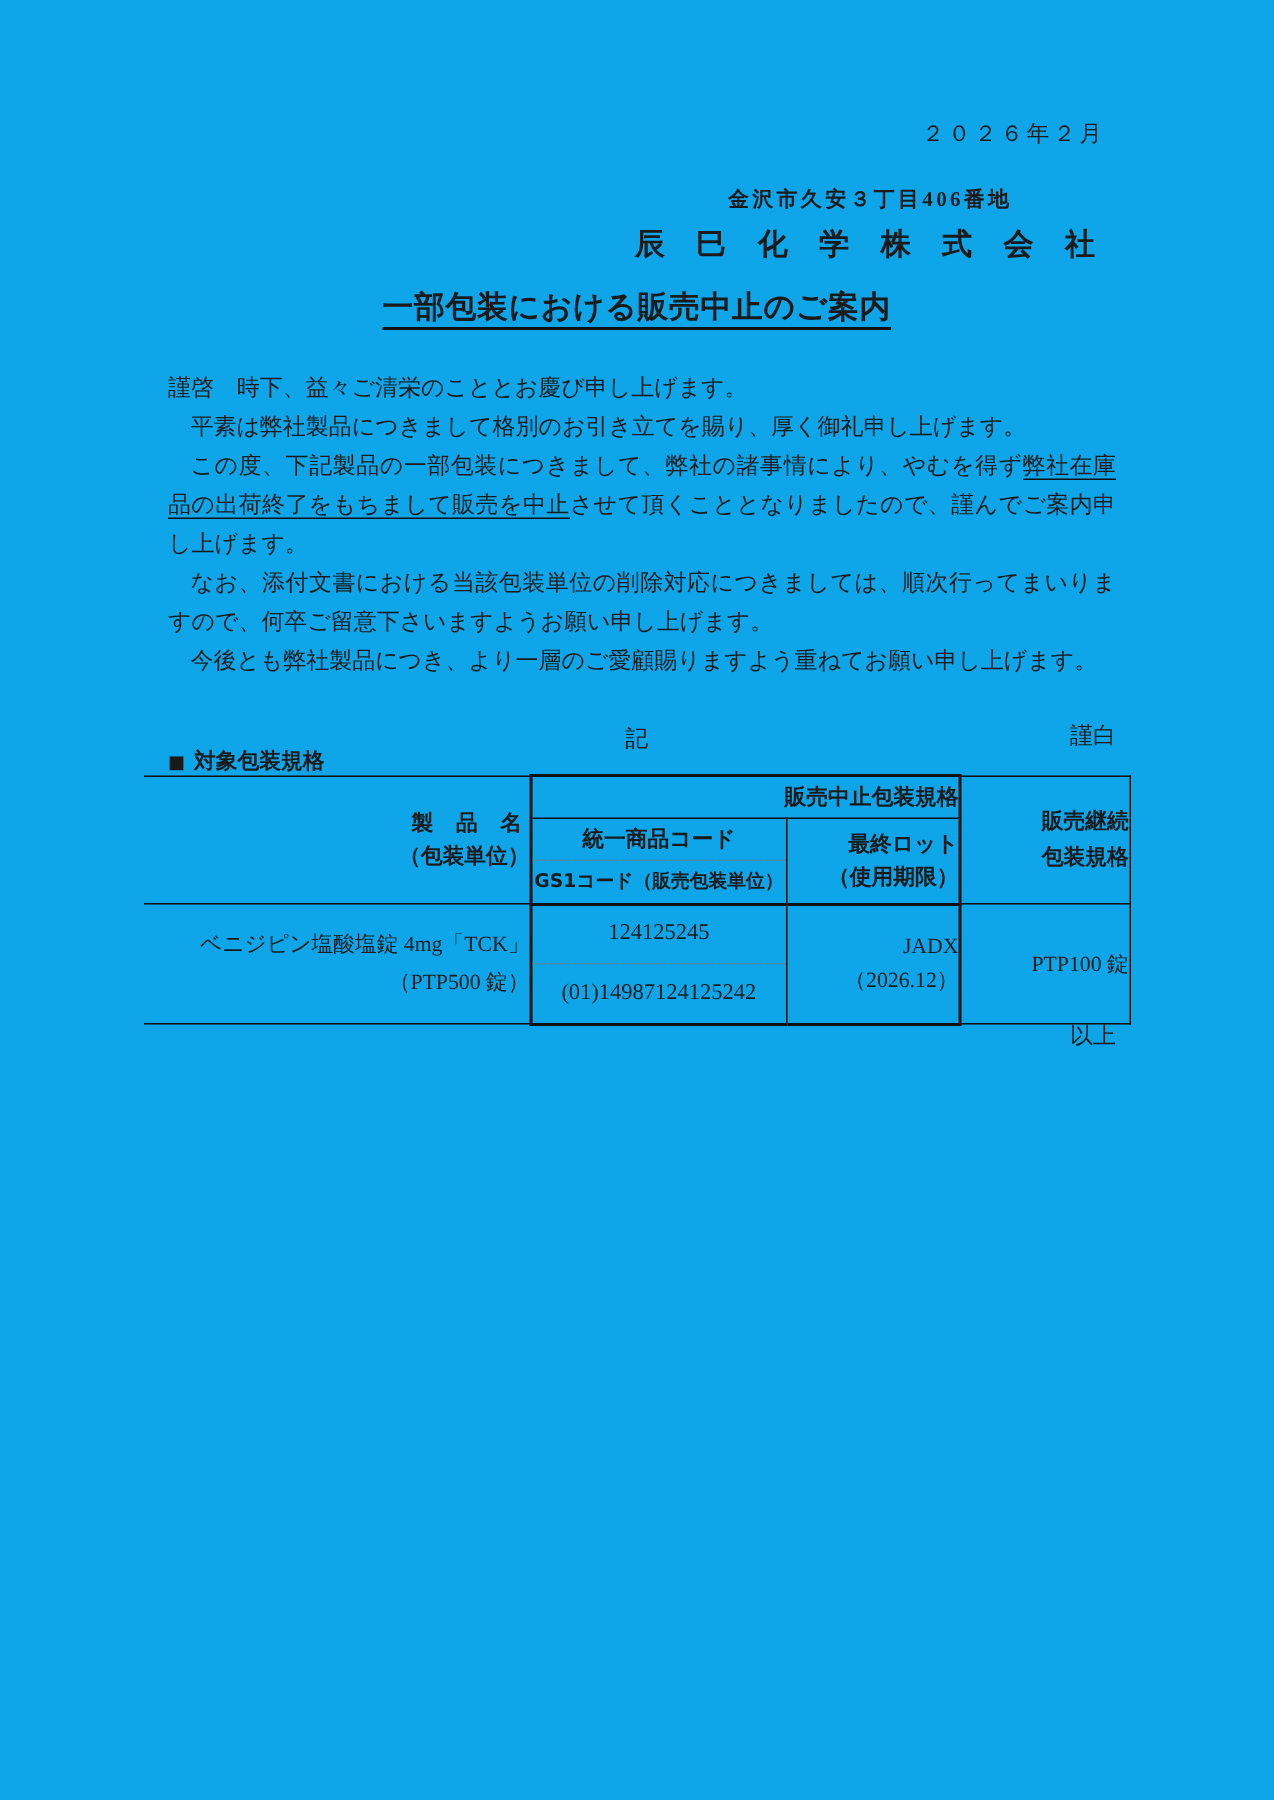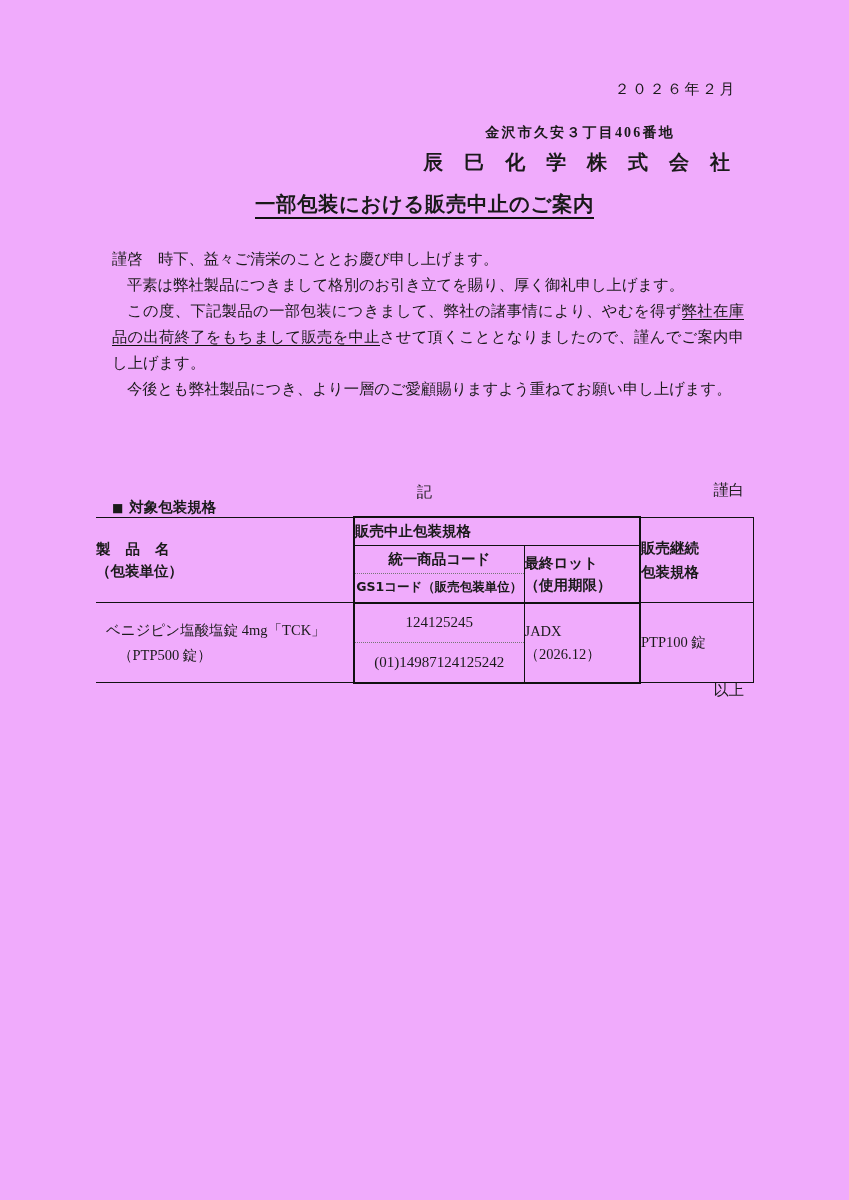--- a/index.html
+++ b/index.html
@@ -11,21 +11,21 @@
   body {
     font-family: "Liberation Serif", "DejaVu Serif", serif;
     color: #1a1a1a;
     -webkit-font-smoothing: antialiased;
   }
   .page {
     position: relative;
     width: 849px;
     height: 1200px;
     margin: 0 auto;
-    background: #f0abfc;
+    background: #0ea5e9;
     overflow: hidden;
     box-sizing: border-box;
   }
 
   
   .doc-date {
     position: absolute;
     top: 80px;
     right: 112px;
     font-size: 15px;
@@ -128,21 +128,21 @@
     position: absolute;
     top: 516px;
     left: 96px;
     width: 657px;
     border-collapse: collapse;
     table-layout: fixed;
   }
   .spec-table td {
     padding: 0;
     vertical-align: middle;
-    text-align: left;
+    text-align: right;
     font-size: 14.5px;
     box-sizing: border-box;
   }
 
   .cell-prod-head {
     border-top: 1.1px solid #111;
     border-bottom: 1.1px solid #111;
     height: 84px;
     font-weight: bold;
     font-family: "DejaVu Sans", "Liberation Sans", sans-serif;
@@ -284,20 +284,21 @@
   </div>
 
   <div class="doc-title">
     <span>一部包装における販売中止のご案内</span>
   </div>
 
   <div class="body-text">
     <p>謹啓　時下、益々ご清栄のこととお慶び申し上げます。</p>
     <p class="indent">平素は弊社製品につきまして格別のお引き立てを賜り、厚く御礼申し上げます。</p>
     <p class="indent"><span>この度、下記製品の一部包装につきまして、弊社の諸事情により、やむを得ず</span><span class="u">弊社在庫品の出荷終了をもちまして販売を中止</span><span>させて頂くこととなりましたので、謹んでご案内申し上げます。</span></p>
+    <p class="indent">なお、添付文書における当該包装単位の削除対応につきましては、順次行ってまいりますので、何卒ご留意下さいますようお願い申し上げます。</p>
     <p class="indent">今後とも弊社製品につき、より一層のご愛顧賜りますよう重ねてお願い申し上げます。</p>
   </div>
 
   <div class="closing-right">謹白</div>
 
   <div class="ki-mark">記</div>
 
   <div class="section-heading">
     <span class="sq">■</span><span>対象包装規格</span>
   </div>

